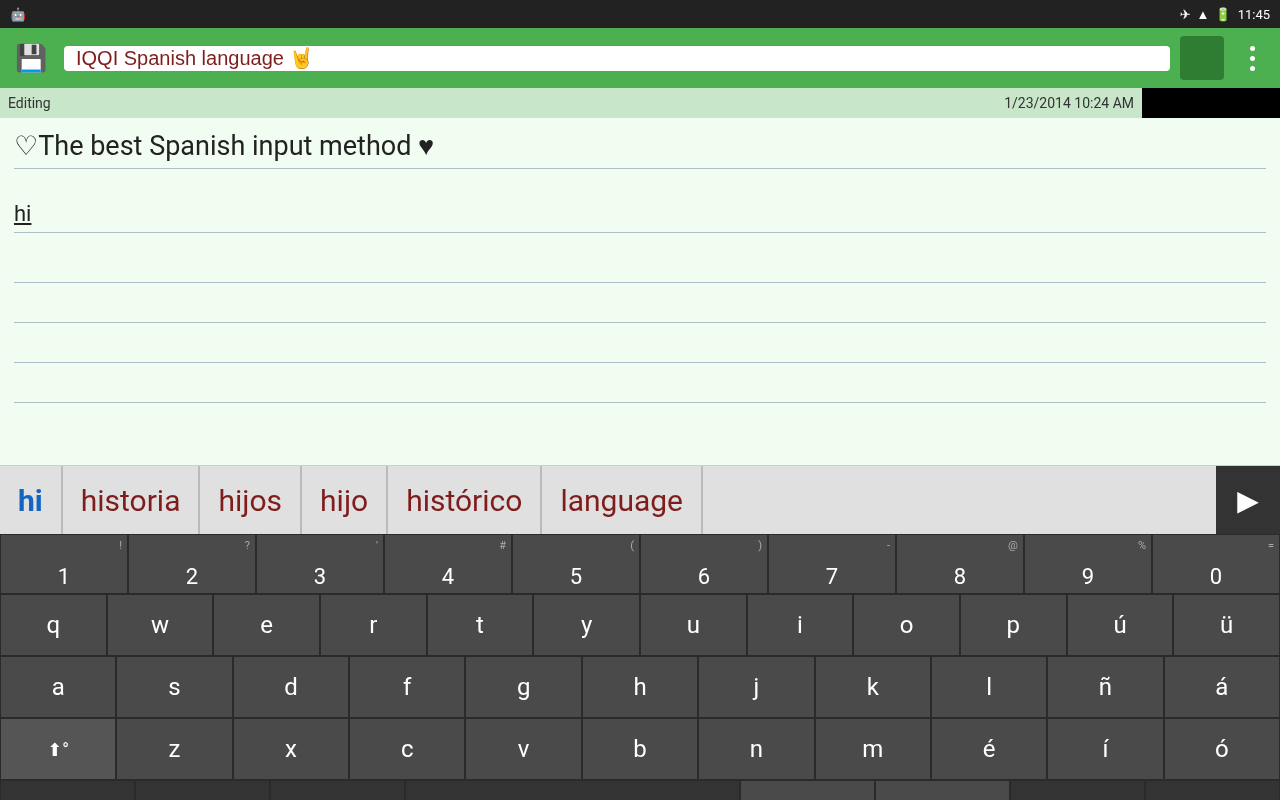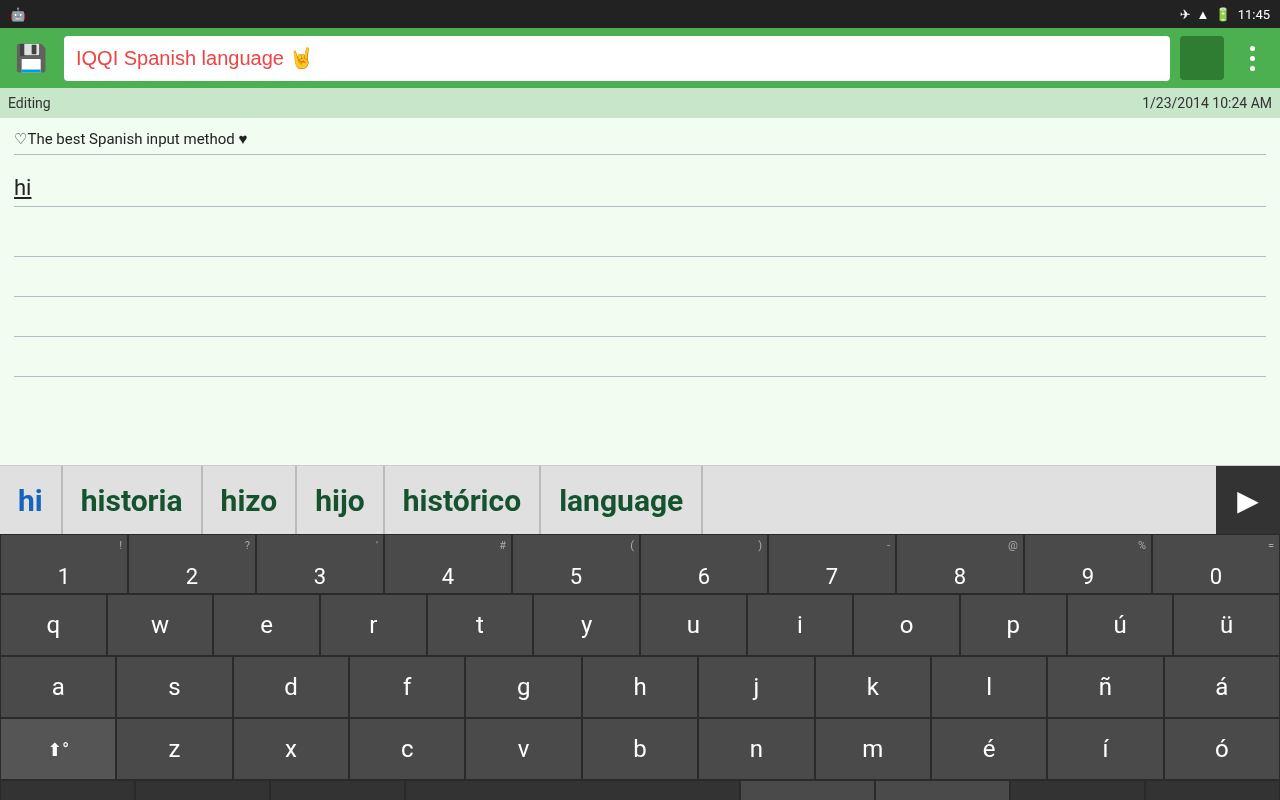--- a/index.html
+++ b/index.html
@@ -32,27 +32,27 @@
     }
     #save-icon-btn {
       width: 44px; height: 44px;
       background: transparent;
       border: none;
       cursor: pointer;
       display: flex; align-items: center; justify-content: center;
     }
     #title-input {
       flex: 1;
-      height: 45px;
+      height: 25px;
       background: #fff;
       border: none;
       border-radius: 4px;
       padding: 0 12px;
       font-size: 20px;
-      color: #ef4444;
+      color: #7f1d1d;
       outline: none;
     }
     #green-btn {
       width: 44px; height: 44px;
       background: #2e7d32;
       border: none;
       border-radius: 4px;
       cursor: pointer;
     }
     #menu-btn {
@@ -60,44 +60,44 @@
       background: transparent;
       border: none;
       cursor: pointer;
       display: flex; align-items: center; justify-content: center;
       flex-direction: column; gap: 5px;
     }
     .menu-dot { width: 5px; height: 5px; background: #fff; border-radius: 50%; }
 
     
     #editing-bar {
-      width: 1280px;
+      width: 1142px;
       height: 30px;
       background: #c8e6c9;
       display: flex;
       align-items: center;
       justify-content: space-between;
       padding: 0 8px;
       font-size: 14px;
       color: #333;
     }
 
     
     #content-area {
       width: 1280px;
       height: 348px;
       background: #f1fdf1;
       padding: 12px 14px;
       position: relative;
       border-bottom: 1px solid #ccc;
     }
     #content-subtitle {
-      font-size: 15px;
+      font-size: 27px;
       color: #222;
-      margin-bottom: 20px;
+      margin-bottom: 32px;
       border-bottom: 1px solid #b0bec5;
       padding-bottom: 6px;
     }
     #content-typed {
       font-size: 22px;
       color: #222;
       text-decoration: underline;
       border-bottom: 1px solid #b0bec5;
       padding-bottom: 6px;
       margin-bottom: 10px;
@@ -119,22 +119,21 @@
     }
     .suggestion-item {
       height: 68px;
       display: flex;
       align-items: center;
       padding: 0 18px;
       font-size: 30px;
       cursor: pointer;
       border-right: 2px solid #bbb;
       white-space: nowrap;
-      color: #14532d;
-      font-weight: bold;
+      color: #7f1d1d;
     }
     .suggestion-item.active { color: #1565c0; font-weight: bold; }
     #suggestions-arrow {
       width: 64px; height: 68px;
       background: #333;
       display: flex; align-items: center; justify-content: center;
       cursor: pointer;
       flex-shrink: 0;
       margin-left: auto;
     }
@@ -249,21 +248,21 @@
   <div class="content-line"></div>
   <div class="content-line"></div>
   <div class="content-line"></div>
   <div class="content-line"></div>
 </div>
 
 <div id="suggestions-bar">
   <div id="suggestions-list" style="display:flex;align-items:center;flex:1;overflow:hidden;height:68px;">
   <div class="suggestion-item active">hi</div>
       <div class="suggestion-item">historia</div>
-      <div class="suggestion-item">hizo</div>
+      <div class="suggestion-item">hijos</div>
       <div class="suggestion-item">hijo</div>
       <div class="suggestion-item">histórico</div>
       <div class="suggestion-item">language</div>
     </div>
   <div id="suggestions-arrow">
     <span style="color:#fff;font-size:28px;">▶</span>
   </div>
 </div>
 
 <div id="keyboard">

